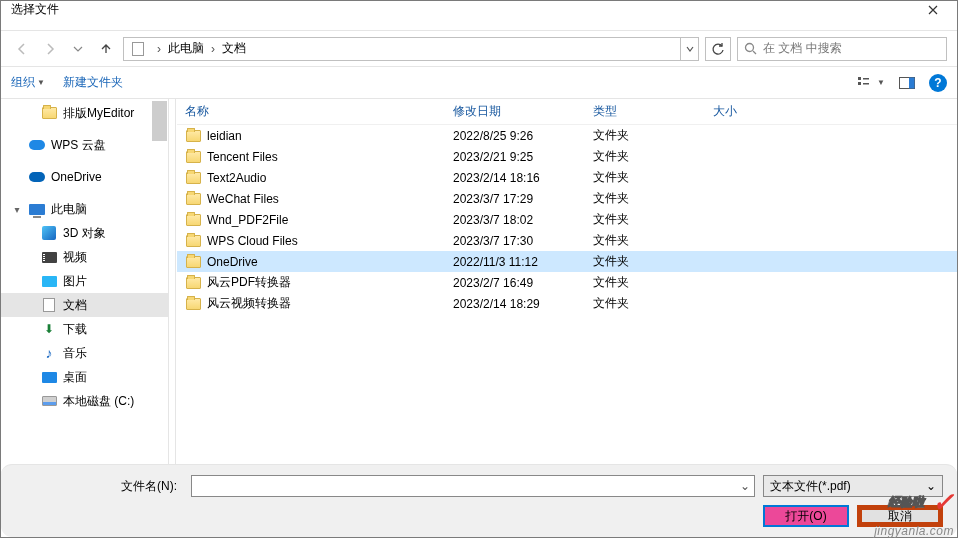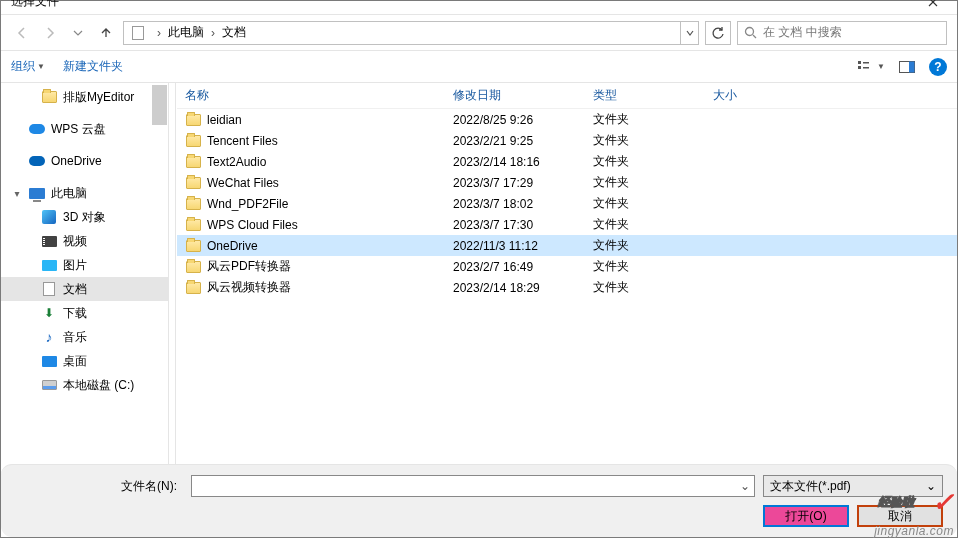--- a/index.html
+++ b/index.html
@@ -1,18 +1,18 @@
 <!DOCTYPE html>
 <html><head>
 <meta charset="utf-8">
 <style>
   * { box-sizing: border-box; font-family: "Microsoft YaHei", "Segoe UI", Arial, sans-serif; font-size: 12px; }
   body { margin:0; background:#fff; width:960px; height:540px; overflow:hidden; position:relative; }
   .win { border:1px solid #7a7a7a; width:958px; height:538px; margin:0; display:flex; flex-direction:column; }
-  .titlebar { height:14px; display:flex; align-items:center; justify-content:space-between; padding:0 4px 12px 10px; background:#fff; border-bottom:1px solid #e5e5e5; }
+  .titlebar { height:30px; display:flex; align-items:center; justify-content:space-between; padding:0 4px 12px 10px; background:#fff; border-bottom:1px solid #e5e5e5; }
   .title { font-size:12px; }
   .closebtn { width:40px; height:28px; display:flex; align-items:center; justify-content:center; cursor:pointer; }
   .closebtn svg { width:10px; height:10px; }
   .navbar { height:36px; display:flex; align-items:center; gap:6px; padding:0 10px; border-bottom:1px solid #e5e5e5; }
   .navarrow { width:22px; height:22px; display:flex; align-items:center; justify-content:center; color:#888; }
   .navarrow.enabled { color:#333; cursor:pointer; }
   .pathbox { flex:1; height:24px; border:1px solid #c0c0c0; display:flex; align-items:center; background:#fff; }
   .pathicon { width:20px;height:20px; margin:1px 4px; display:flex; align-items:center; justify-content:center; }
   .pathseg { padding:0 2px; height:100%; display:flex; align-items:center; cursor:pointer; }
   .chev { width:14px;height:22px;display:flex;align-items:center;justify-content:center;color:#555; }
@@ -61,24 +61,24 @@
   .row { height:21px; display:flex; align-items:center; cursor:pointer; }
   .row.sel { background:#cde8ff; }
   .row .c-name { display:flex; align-items:center; gap:6px; }
   .footer { border-top:1px solid #e5e5e5; padding:10px 14px 10px 14px; display:flex; flex-direction:column; gap:8px; background:#f0f0f0;border-radius:11px;}
   .footer .frow { display:flex; align-items:center; gap:8px; }
   .fname-label { width:168px; text-align:right; padding-right:6px;}
   .fname-input { flex:1; height:22px; border:1px solid #888; background:#fff; padding:0 4px; display:flex; align-items:center; justify-content:flex-end;}
   .fname-input .dd{color:#555;}
   .filter { width:180px; height:22px; border:1px solid #888; background:#e9e9e9; display:flex; align-items:center; padding:0 6px; justify-content:space-between;}
   .btns { display:flex; justify-content:flex-end; gap:8px; }
-  .btn { width:86px; height:22px; border:2px solid #c2410c; background:#e1e1e1; display:flex; align-items:center; justify-content:center; cursor:pointer; }
+  .btn { width:86px; height:22px; border:5px solid #c2410c; background:#e1e1e1; display:flex; align-items:center; justify-content:center; cursor:pointer; }
   .btn.primary { border:2px solid #0078d7; background:#ec4899; }
   .watermark { position:absolute; right:6px; bottom:2px; text-align:right; pointer-events:none; }
-  .watermark .l1{ font-size:22px; font-weight:bold; font-style:italic; color:#fff; -webkit-text-stroke:1.2px #555; display:flex;align-items:center;gap:18px;justify-content:flex-end;}
+  .watermark .l1{ font-size:22px; font-weight:bold; font-style:italic; color:#fff; -webkit-text-stroke:1.2px #555; display:flex;align-items:center;gap:8px;justify-content:flex-end;}
   .watermark .chk{ color:#e53935; font-size:26px; -webkit-text-stroke:0;}
   .watermark .l2{ font-size:12px; font-style:italic; color:#888; letter-spacing:0.5px;margin-top:6px;}
 </style>
 </head>
 <body>
 
 <div class="win">
   <div class="titlebar">
     <span class="title">选择文件</span>
     <div class="closebtn">

